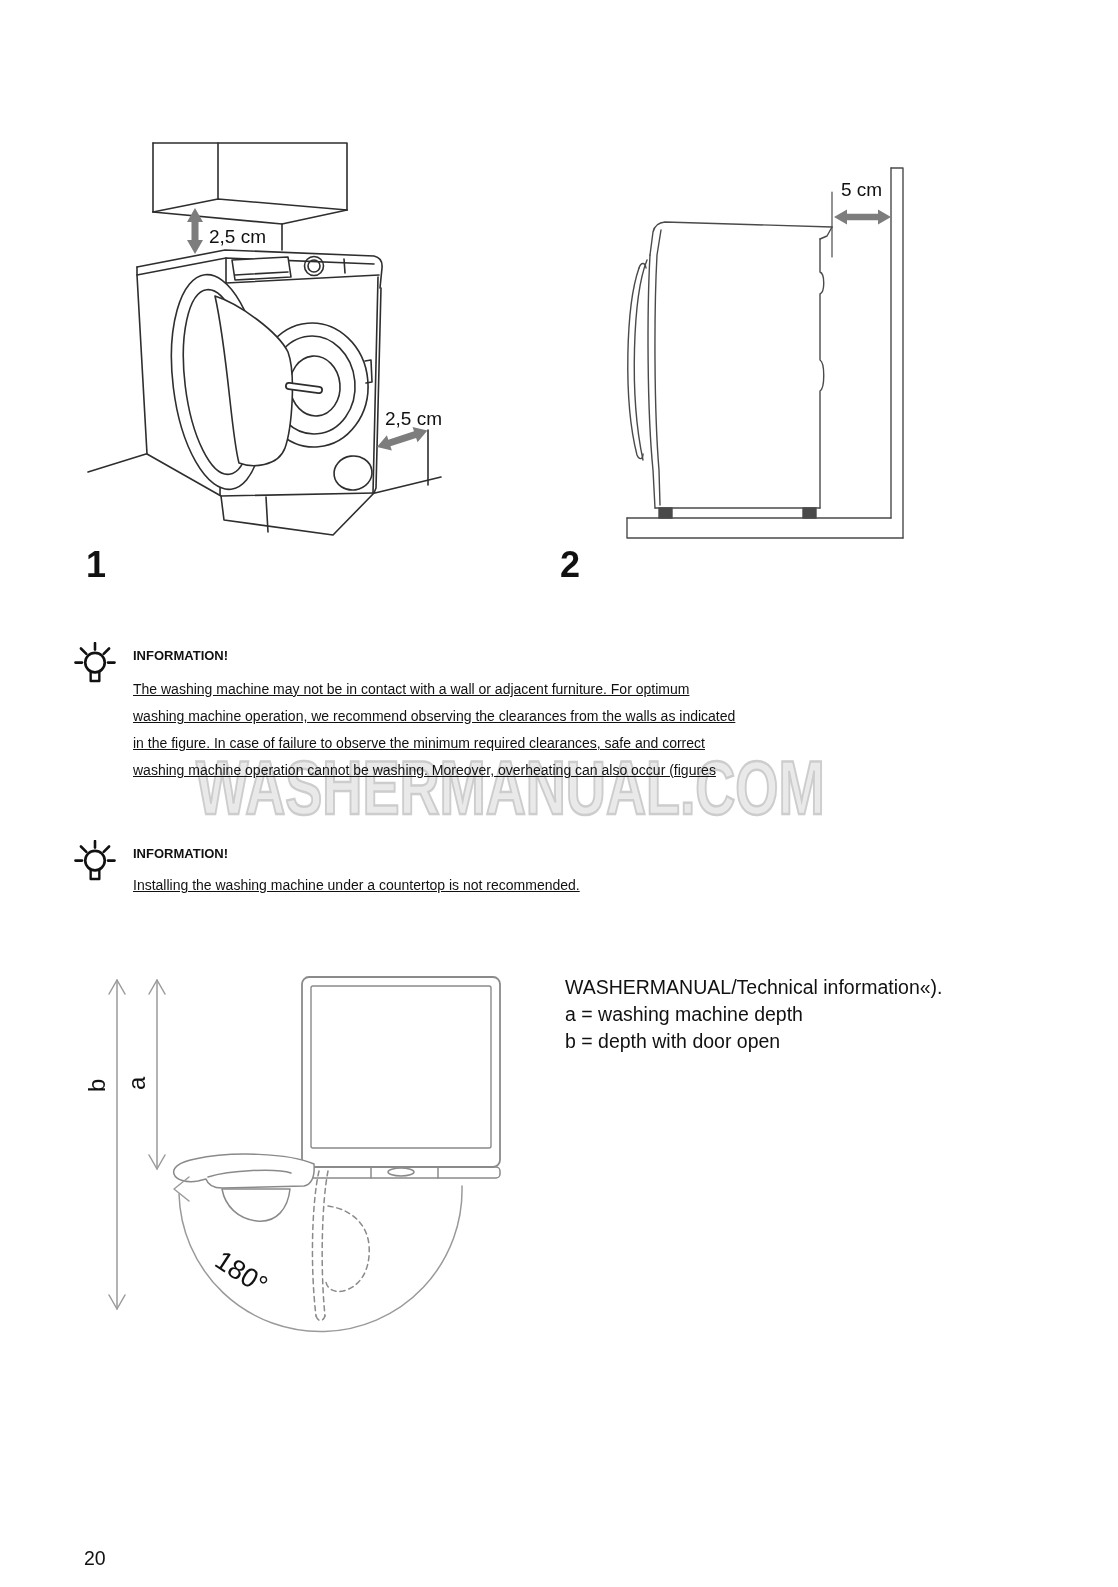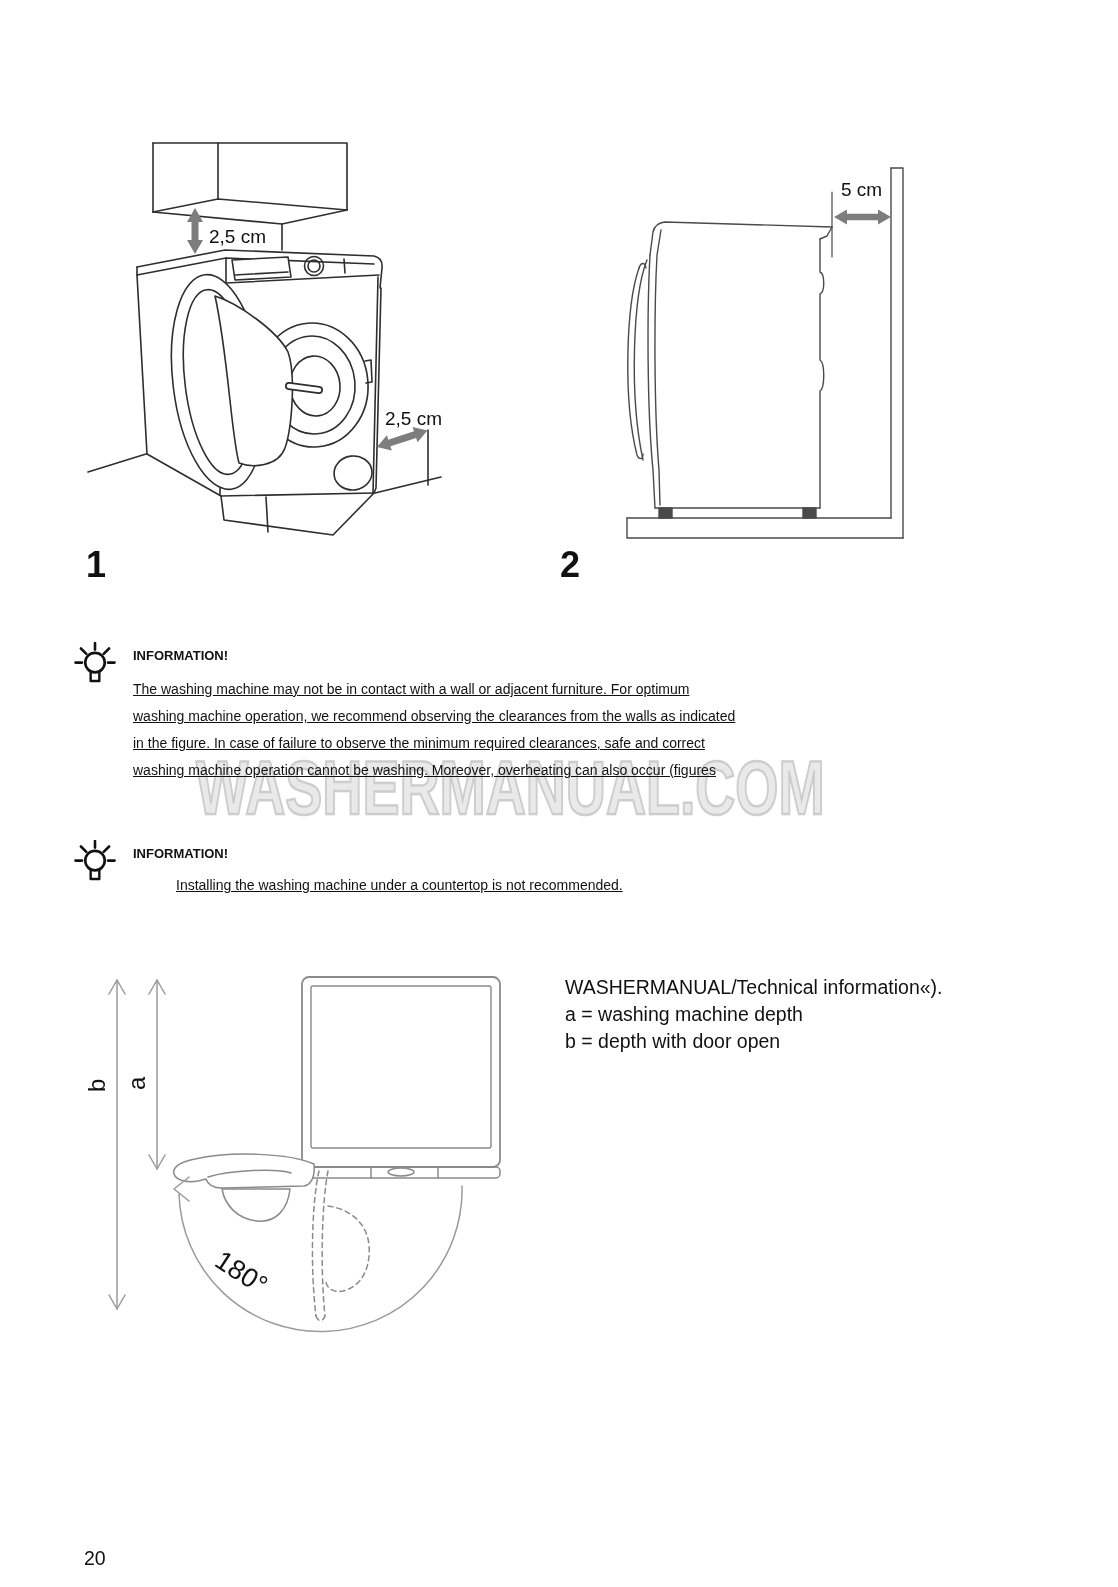--- a/index.html
+++ b/index.html
@@ -165,21 +165,21 @@
       <circle cx="21" cy="19" r="9"></circle>
       <path d="M 17,28 L 17,36 L 25,36 L 25,28" stroke-width="2.2"></path>
       <path d="M 3,19 L 9,19"></path>
       <path d="M 33,19 L 39,19"></path>
       <path d="M 8,6 L 13,11"></path>
       <path d="M 34,6 L 29,11"></path>
       <path d="M 21,1 L 21,7"></path>
     </g>
   </svg>
   <div class="abs info-head" style="left:133px;top:846px;">INFORMATION!</div>
-  <div class="abs body-line" style="left:133px;top:872px;margin-left:43px;">Installing the washing machine under a countertop is not recommended.</div>
+  <div class="abs body-line" style="left:133px;top:872px;">Installing the washing machine under a countertop is not recommended.</div>
 
 
   <svg class="abs" style="left:75px;top:956px;" width="480" height="400" viewBox="0 0 480 400">
     <g class="lineart" stroke="var(--line-light,#8a8a8a)" stroke-width="1.5">
 
       <g stroke="#9a9a9a">
         <path d="M 42,24 L 42,353"></path>
         <path d="M 34,38 L 42,24 L 50,38"></path>
         <path d="M 34,339 L 42,353 L 50,339"></path>
       </g>

